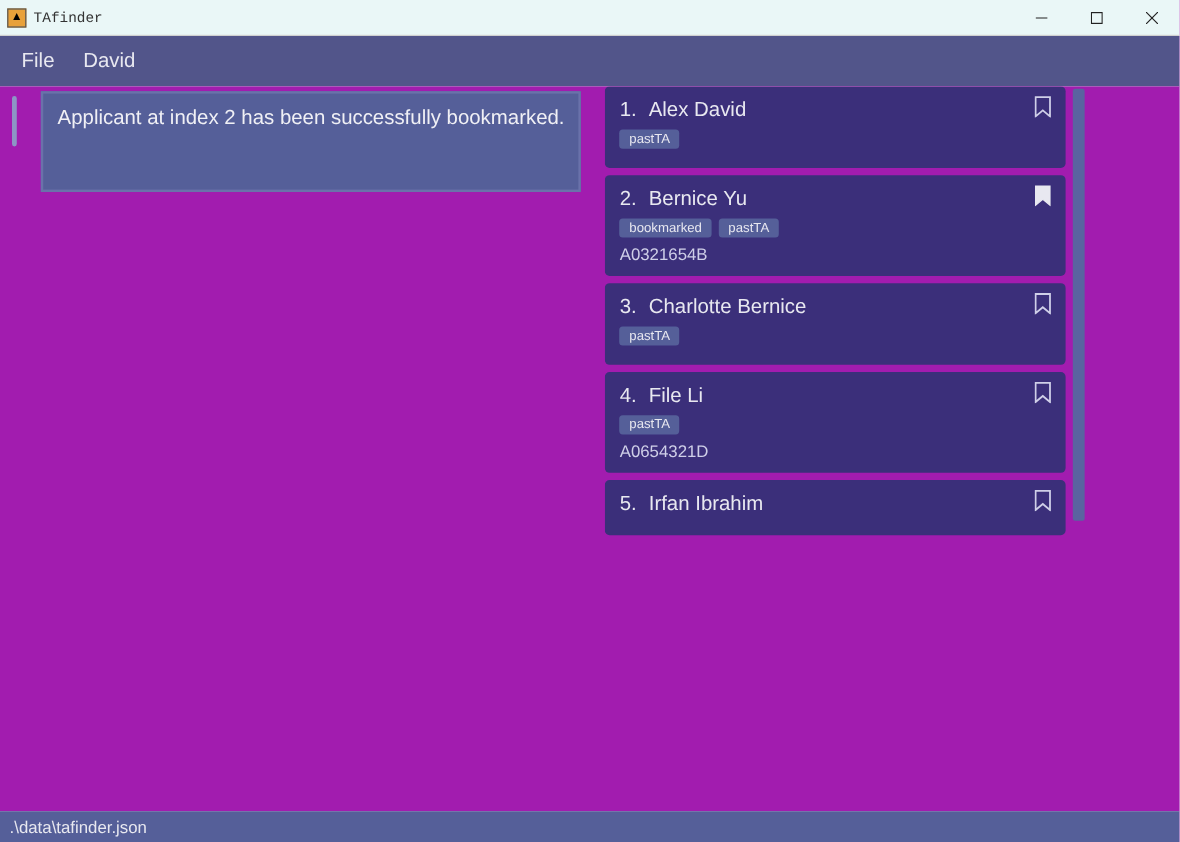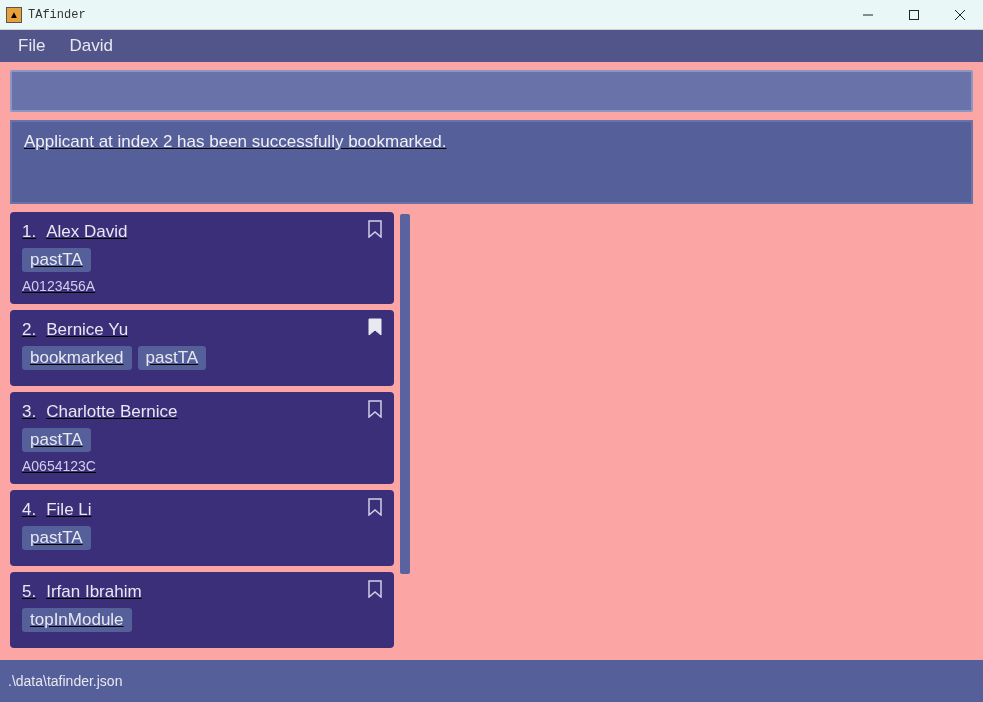--- a/index.html
+++ b/index.html
@@ -34,43 +34,41 @@
   .win-btn {
     width: 46px; height: 100%;
     display: flex; align-items: center; justify-content: center;
     font-size: 12px; color: #222;
     font-family: Arial, sans-serif;
   }
   .win-btn svg { width: 10px; height: 10px; stroke: #222; stroke-width: 1; fill: none; }
 
   
   .menubar {
-    height: 32px;
+    height: 42px;
     background: #52558a;
     display: flex;
     align-items: center;
     padding: 0 8px;
     gap: 4px;
   }
   .menu-item {
     color: #e8e8f0;
     font-size: 17px;
     font-weight: 300;
     padding: 4px 10px;
     cursor: default;
   }
 
   
   .content {
     flex: 1 1 auto;
-    background: #fca5a5;
-    display: flex;
-    flex-direction: column;
+    background: #a21caf;
+    display: flex;
     overflow: hidden;
-    text-decoration: underline;
   }
 
   .command-box-wrap {
     padding: 8px 10px 4px 10px;
   }
   .command-box {
     height: 42px;
     background: #6a72aa;
     border: 2px solid #8d95c5;
     border-radius: 2px;
@@ -145,36 +143,36 @@
     width: 14px; height: 18px;
   }
   .bookmark svg { width: 14px; height: 18px; }
   .bookmark.outline svg { fill: none; stroke: #cfcfe8; stroke-width: 1.5; }
   .bookmark.filled svg { fill: #e8e8f0; stroke: #e8e8f0; stroke-width: 1; }
 
   .tags { display: flex; gap: 6px; margin-bottom: 6px; }
   .tag {
     background: #555f99;
     color: #e8e8f0;
-    font-size: 17px;
+    font-size: 11px;
     padding: 2px 8px;
     border-radius: 3px;
   }
   .card-id {
     font-size: 14px;
     color: #cfcfe8;
   }
 
   .detail-panel {
     flex: 1 1 auto;
   }
 
   
   .statusbar {
-    height: 42px;
+    height: 26px;
     background: #555f99;
     display: flex;
     align-items: center;
     padding: 0 8px;
     color: #e8e8f0;
     font-size: 14px;
     font-weight: 300;
   }
   .statusbar .spacer { flex: 1 1 auto; }
 </style>
@@ -230,71 +228,68 @@
             <div class="card-header">
               <span class="card-index">1.</span>
               <span class="card-name">Alex David</span>
             </div>
             <span class="bookmark outline"><svg viewBox="0 0 14 18">
                 <path d="M1 1 H13 V17 L7 12 L1 17 Z"></path>
               </svg></span>
             <div class="tags">
               <span class="tag">pastTA</span>
             </div>
-            <div class="card-id">A0123456A</div>
           </div>
           <div class="card">
             <div class="card-header">
               <span class="card-index">2.</span>
               <span class="card-name">Bernice Yu</span>
             </div>
             <span class="bookmark filled"><svg viewBox="0 0 14 18">
                 <path d="M1 1 H13 V17 L7 12 L1 17 Z"></path>
               </svg></span>
             <div class="tags">
               <span class="tag">bookmarked</span>
               <span class="tag">pastTA</span>
             </div>
+            <div class="card-id">A0321654B</div>
           </div>
           <div class="card">
             <div class="card-header">
               <span class="card-index">3.</span>
               <span class="card-name">Charlotte Bernice</span>
             </div>
             <span class="bookmark outline"><svg viewBox="0 0 14 18">
                 <path d="M1 1 H13 V17 L7 12 L1 17 Z"></path>
               </svg></span>
             <div class="tags">
               <span class="tag">pastTA</span>
             </div>
-            <div class="card-id">A0654123C</div>
           </div>
           <div class="card">
             <div class="card-header">
               <span class="card-index">4.</span>
               <span class="card-name">File Li</span>
             </div>
             <span class="bookmark outline"><svg viewBox="0 0 14 18">
                 <path d="M1 1 H13 V17 L7 12 L1 17 Z"></path>
               </svg></span>
             <div class="tags">
               <span class="tag">pastTA</span>
             </div>
+            <div class="card-id">A0654321D</div>
           </div>
           <div class="card">
             <div class="card-header">
               <span class="card-index">5.</span>
               <span class="card-name">Irfan Ibrahim</span>
             </div>
             <span class="bookmark outline"><svg viewBox="0 0 14 18">
                 <path d="M1 1 H13 V17 L7 12 L1 17 Z"></path>
               </svg></span>
-            <div class="tags">
-              <span class="tag">topInModule</span>
-            </div>
           </div>
         </div>
       <div class="scrollbar-track">
         <div class="scrollbar-thumb"></div>
       </div>
     </div>
     <div class="detail-panel"></div>
   </div>
 
 </div>

